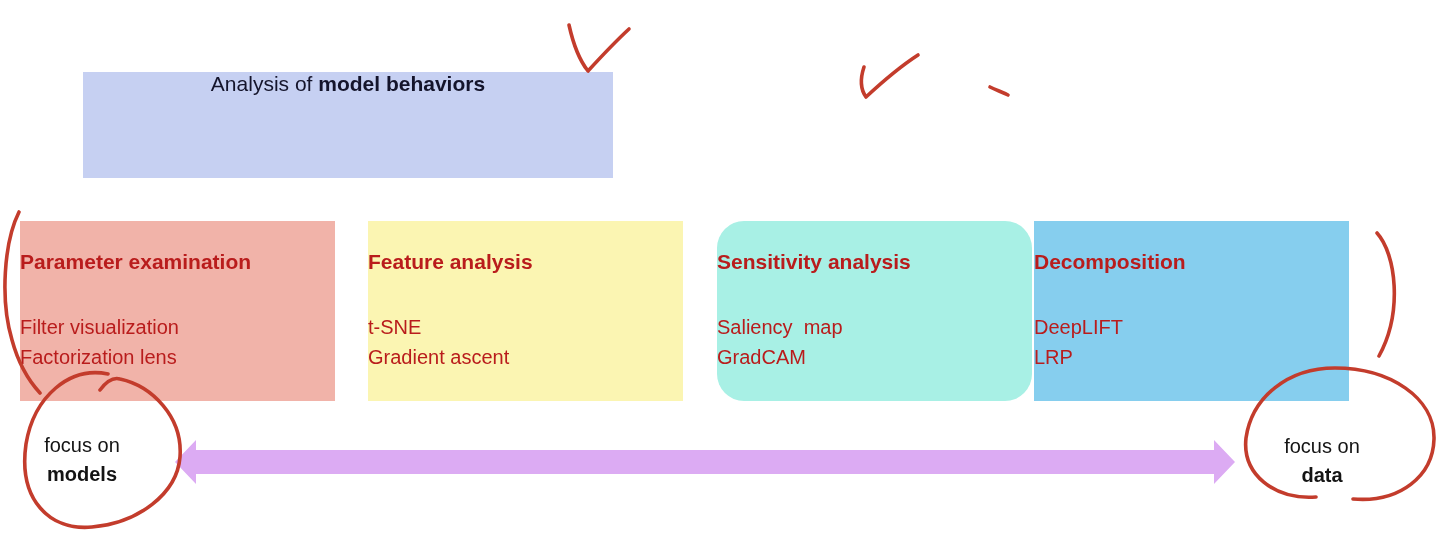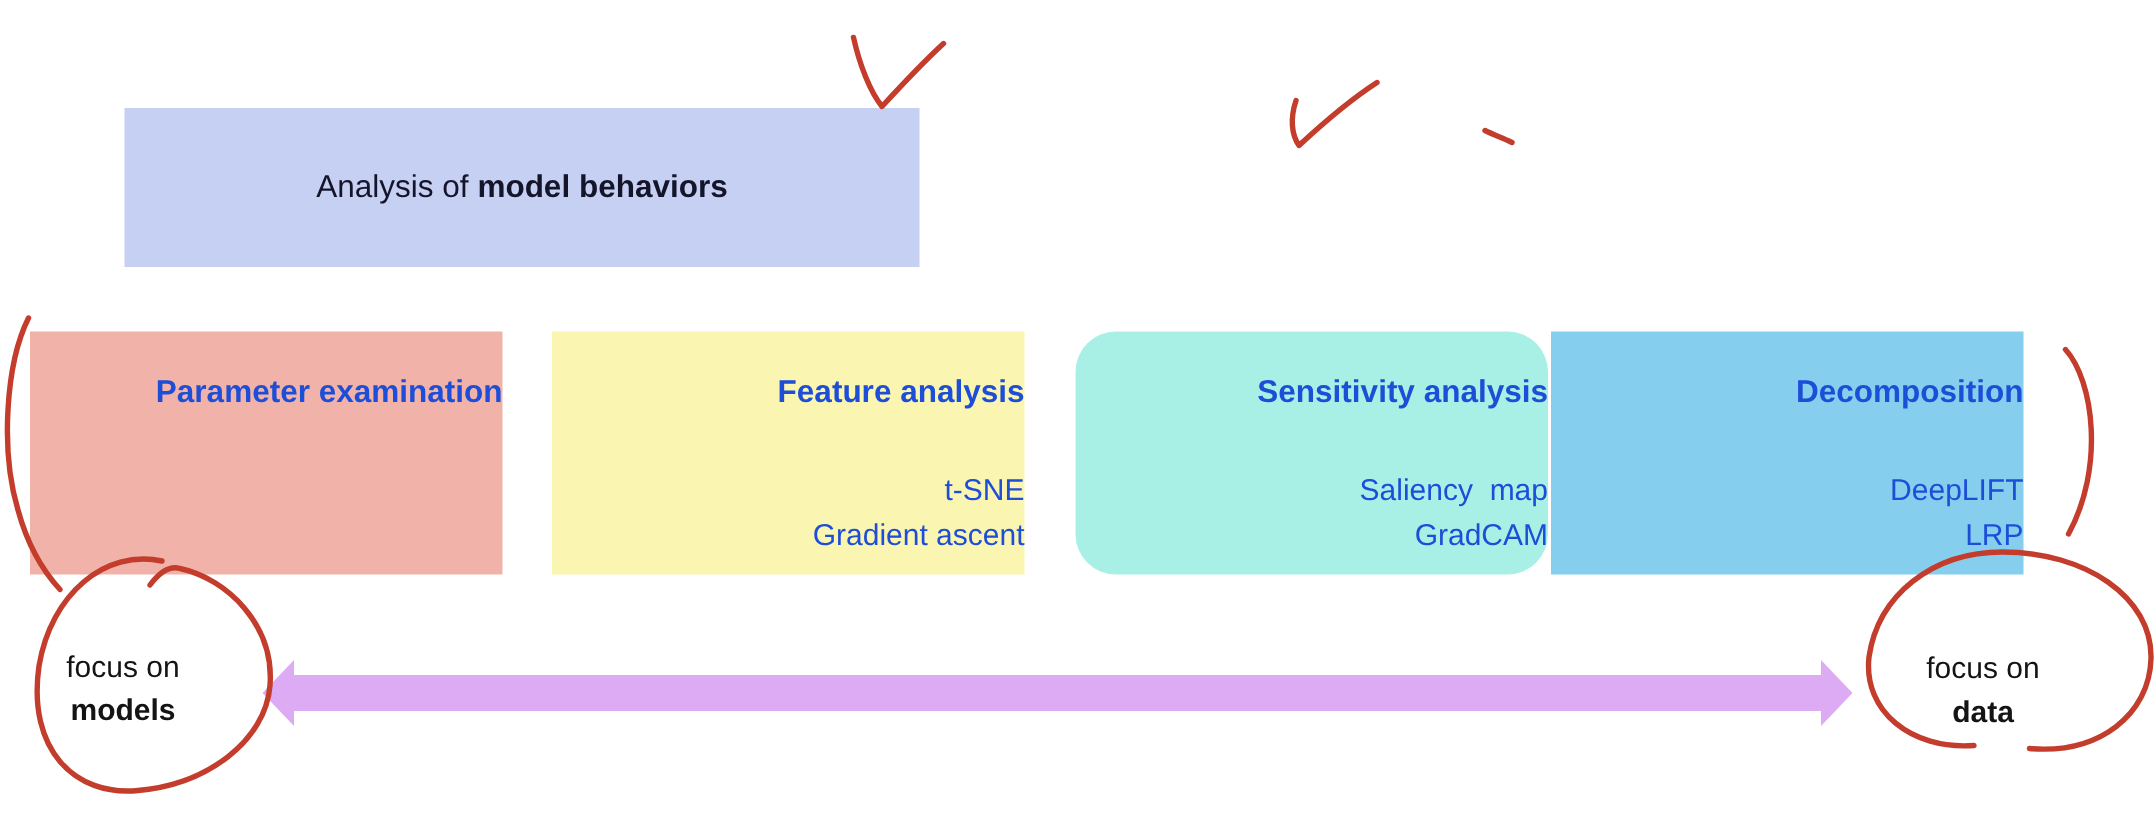--- a/index.html
+++ b/index.html
@@ -14,37 +14,37 @@
     height: 548px;
     overflow: hidden;
     background: #ffffff;
     color: #1a1a2e;
   }
   .header-box {
     position: absolute;
     top: 72px;
     height: 106px;
     display: flex;
-    align-items: center;
+    align-items: flex-start;
     justify-content: center;
     font-size: 21px;
     color: #14142b;
     white-space: pre-wrap;
   }
   #header-behaviors { left: 83px;  width: 530px; }
   #header-decision  { left: 788px; width: 532px; }
   .header-box .b { font-weight: bold; }
 
   .cat-box {
     position: absolute;
     top: 221px;
     width: 315px;
-    height: 162px;
-    text-align: right;
-    color: #1d4ed8;
+    height: 180px;
+    text-align: left;
+    color: #b91c1c;
   }
   .cat-title {
     margin-top: 27px;
     font-size: 21px;
     font-weight: bold;
     line-height: 28px;
   }
   .cat-items {
     margin-top: 36px;
     font-size: 20px;
@@ -87,20 +87,24 @@
 
 <div id="canvas">
 
   <div class="header-box" id="header-behaviors" style="background-color: rgb(198, 208, 242);">
     <span><span>Analysis of </span><span class="b">model behaviors</span><span></span></span>
   </div>
 
 
   <div class="cat-box" id="cat-0" style="background-color: rgb(241, 179, 169);">
     <div class="cat-title">Parameter examination</div>
+    <div class="cat-items">
+      <div class="cat-item">Filter visualization</div>
+      <div class="cat-item">Factorization lens</div>
+    </div>
   </div>
 
   <div class="cat-box" id="cat-1" style="background-color: rgb(251, 245, 178);">
     <div class="cat-title">Feature analysis</div>
     <div class="cat-items">
       <div class="cat-item">t-SNE</div>
       <div class="cat-item">Gradient ascent</div>
     </div>
   </div>
 

